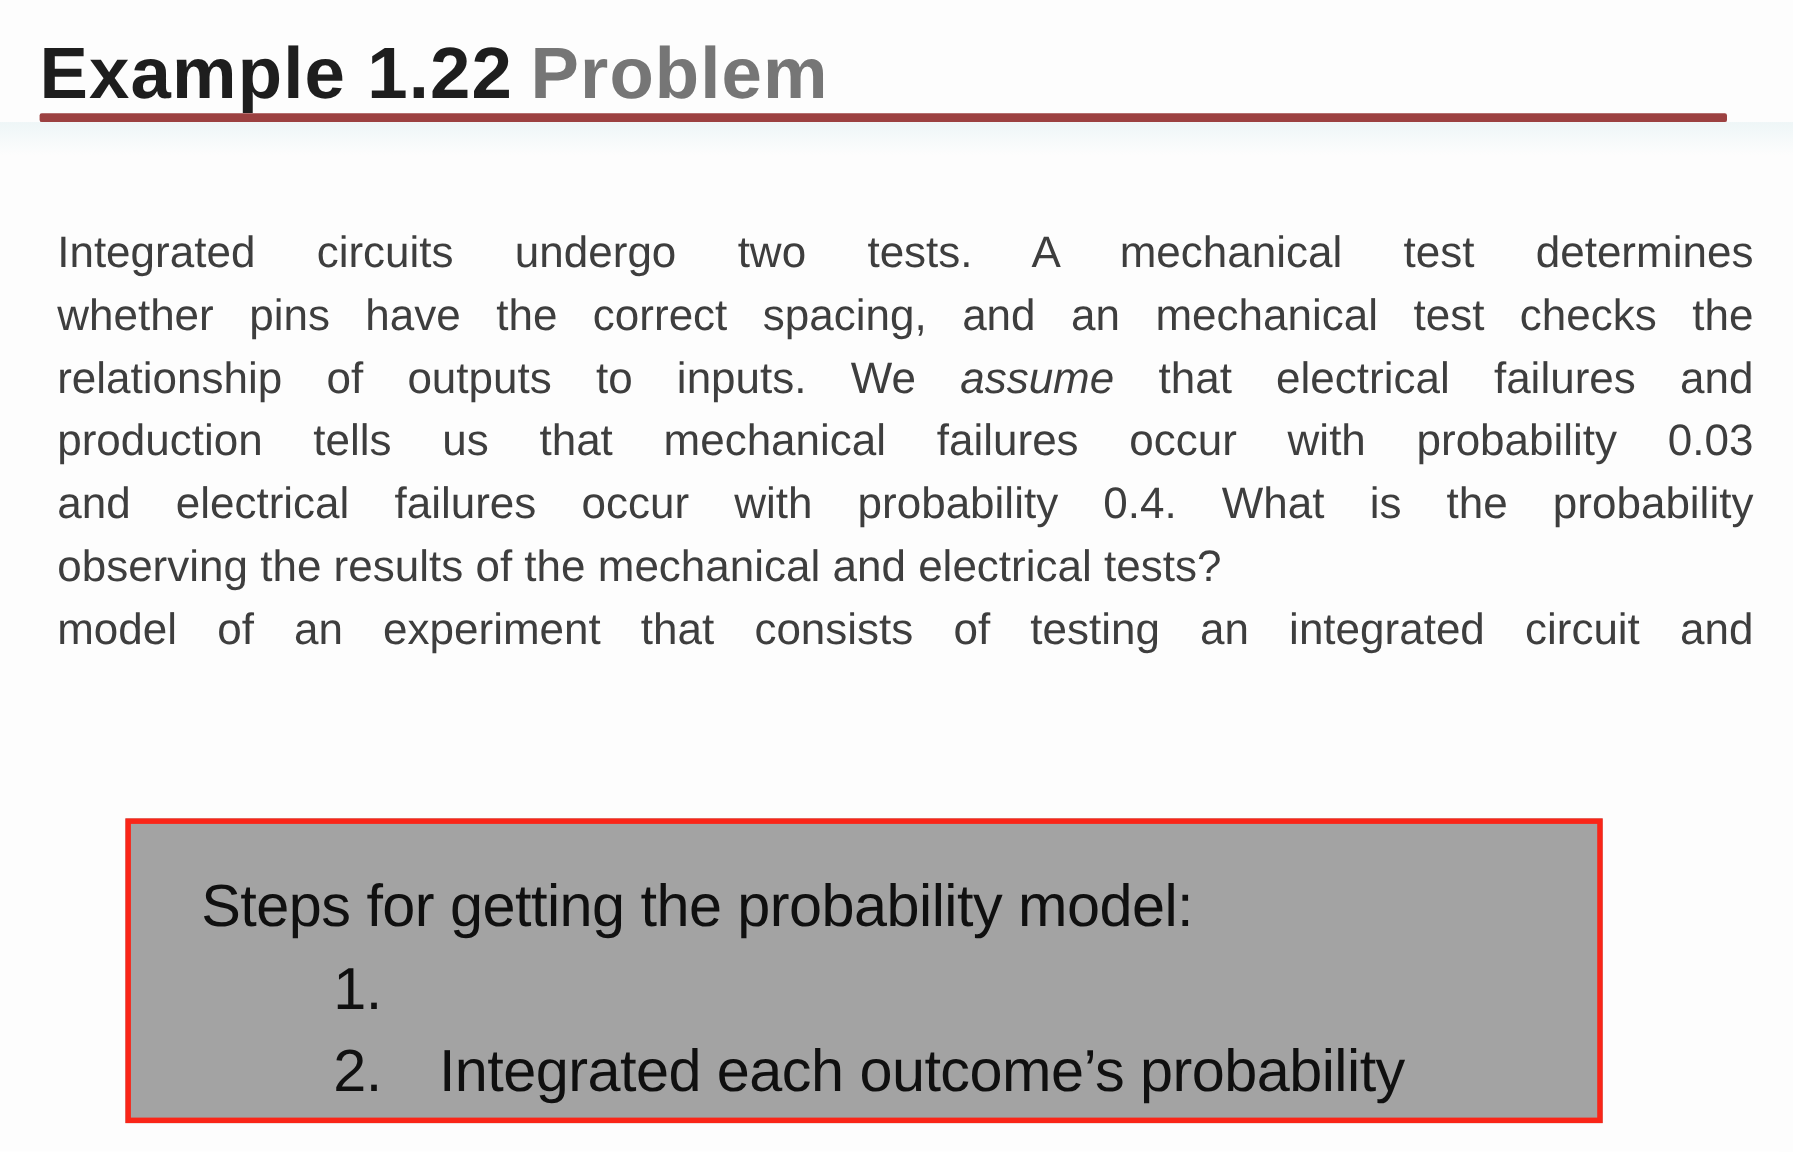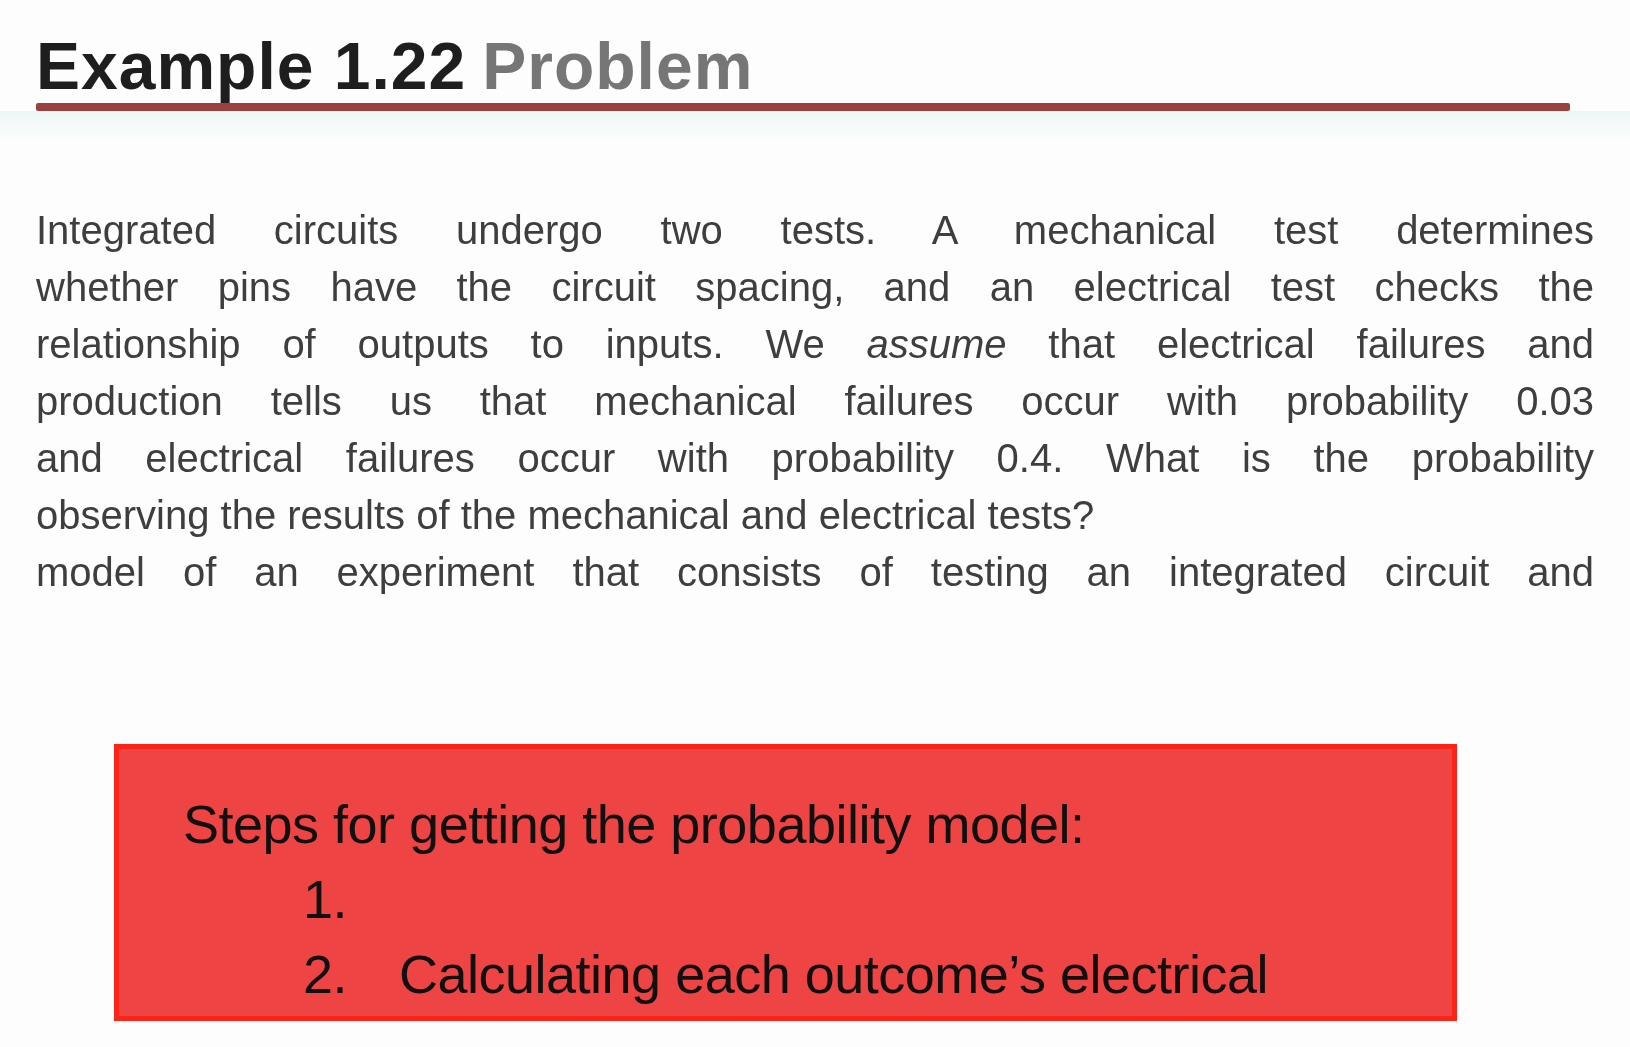--- a/index.html
+++ b/index.html
@@ -20,28 +20,28 @@
   }
   .tint{
     position:absolute;left:0;top:111px;width:1630px;height:30px;
     background:linear-gradient(#eef6f7,#fdfdfd);
   }
   
   .para{
     position:absolute;left:36px;top:202px;width:1558px;
     font-size:40px;line-height:57px;color:var(--body-color,#3e3e3e);
   }
-  .para .line{text-align:justify;text-align-last:justify;}
+  .para .line{text-align:justify;text-align-last:justify;margin-left:16px;}
   .para .line.last{text-align-last:left;}
   .para i{font-style:italic;}
   
   .steps-box{
     position:absolute;left:114px;top:744px;width:1343px;height:277px;
     box-sizing:border-box;border:5px solid var(--box-border,#fa2518);
-    background:#ef4444;color:#101010;
+    background:#a3a3a3;color:#101010;
   }
   .steps-intro{
     margin:44px 0 0 64px;font-size:54px;line-height:62px;
     letter-spacing:-0.5px;white-space:nowrap;
   }
   .step-row{
     display:flex;margin-left:184px;margin-top:13px;
     font-size:54px;line-height:62px;letter-spacing:-0.5px;white-space:nowrap;
   }
   .step-num{width:96px;flex:0 0 auto;}
@@ -54,34 +54,34 @@
 
   <div class="title">
     <span>Example 1.22</span><span class="sub" style="color: rgb(118, 118, 118);">Problem</span>
   </div>
 
   <div class="rule"></div>
   <div class="tint"></div>
 
   <div class="para" id="para">
       <div class="line">Integrated circuits undergo two tests.  A mechanical test determines</div>
-      <div class="line">whether pins have the circuit spacing, and an electrical test checks the</div>
+      <div class="line">whether pins have the correct spacing, and an mechanical test checks the</div>
       <div class="line">relationship of outputs to inputs.  We <i>assume</i> that electrical failures and</div>
       <div class="line">production tells us that mechanical failures occur with probability 0.03</div>
       <div class="line">and electrical failures occur with probability 0.4.  What is the probability</div>
       <div class="line last">observing the results of the mechanical and electrical tests?</div>
       <div class="line">model of an experiment that consists of testing an integrated circuit and</div>
     </div>
 
   <div class="steps-box">
     <div class="steps-intro">Steps for getting the probability model:</div>
     <div id="steps-list">
         <div class="step-row">
           <span class="step-num">1.</span>
         </div>
         <div class="step-row">
           <span class="step-num">2.</span>
-          <span class="step-text">Calculating each outcome’s electrical</span>
+          <span class="step-text">Integrated each outcome’s probability</span>
         </div>
       </div>
   </div>
 
 </div>
 
 </body></html>

